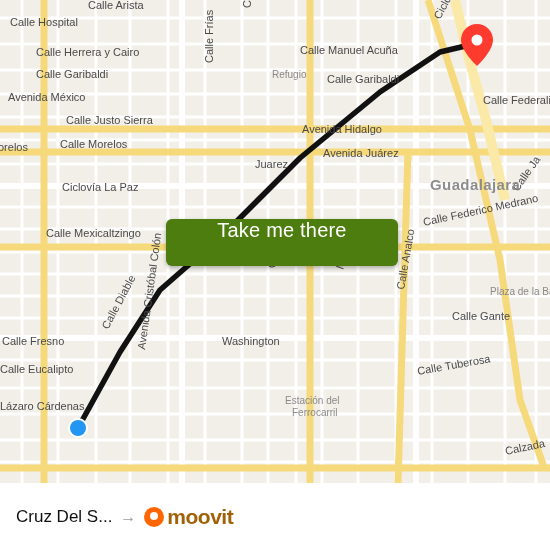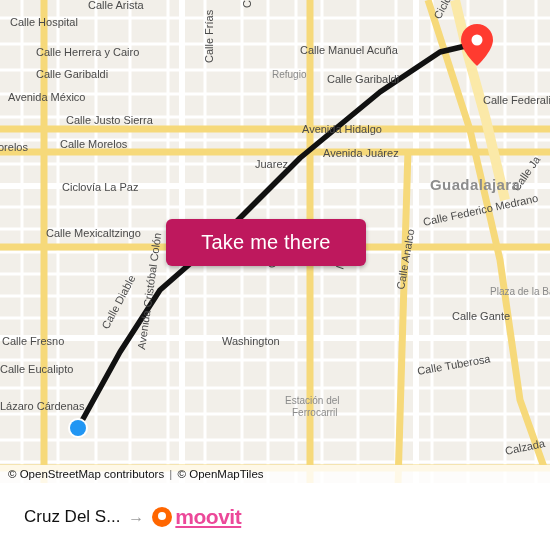--- a/index.html
+++ b/index.html
@@ -44,29 +44,29 @@
     padding-left: 8px;
     box-sizing: border-box;
     white-space: nowrap;
   }
   #attribution .sep { color: #777; padding: 0 2px; }
   
   #cta {
     position: absolute;
     left: 166px;
     top: 219px;
-    width: 200px;
+    width: 232px;
     height: 47px;
-    background: #be185d;
+    background: #4d7c0f;
     border-radius: 6px;
     color: #ffffff;
     font-size: 20px;
     letter-spacing: 0.2px;
     display: flex;
-    align-items: center;
+    align-items: flex-start;
     justify-content: center;
     box-shadow: 0 2px 4px rgba(0,0,0,0.28);
     cursor: pointer;
   }
   
   #bottombar {
     position: absolute;
     left: 0;
     top: 483px;
     width: 550px;
@@ -78,21 +78,20 @@
     padding: 0 10px;
   }
   #origin-label {
     font-size: 17px;
     color: #111111;
     white-space: nowrap;
     overflow: hidden;
     flex: 0 0 auto;
     max-width: 130px;
     padding-left: 6px;
-    margin-left: 8px;
   }
   #arrow-icon {
     flex: 0 0 auto;
     color: #9a9a9a;
     font-size: 16px;
     padding: 0 8px;
   }
   #dest-label {
     font-size: 17px;
     color: #111111;
@@ -117,23 +116,22 @@
     content: "";
     position: absolute;
     left: 6px; top: 5px;
     width: 8px; height: 8px;
     border-radius: 50%;
     background: #ffffff;
   }
   #moovit-logo .word {
     font-size: 21px;
     font-weight: bold;
-    color: #ec4899;
+    color: #a16207;
     letter-spacing: -0.5px;
-    text-decoration: underline;
   }
   
   .lbl {
     font-family: "Liberation Sans", sans-serif;
     font-size: 11px;
     fill: #4a4a4a;
   }
   .lbl-city {
     font-size: 15px;
     fill: #8d8d8d;
@@ -279,25 +277,20 @@
           <text class="lbl-place" x="272" y="78">Refugio</text>
           <text class="lbl-place" x="490" y="295">Plaza de la Ba</text>
           <text class="lbl-place" x="285" y="404">Estación del</text>
           <text class="lbl-place" x="292" y="416">Ferrocarril</text>
         </g>
       <g id="city-labels">
           <text class="lbl-city" x="430" y="190">Guadalajara</text>
         </g>
     </svg>
 
-    <div id="attribution">
-      <span>© OpenStreetMap contributors</span>
-      <span class="sep">|</span>
-      <span>© OpenMapTiles</span>
-    </div>
   </div>
 
   <div id="cta">
     <span>Take me there</span>
   </div>
 
   <div id="bottombar">
     <div id="origin-label">Cruz Del S...</div>
     <div id="arrow-icon">→</div>
     <div id="moovit-logo">

